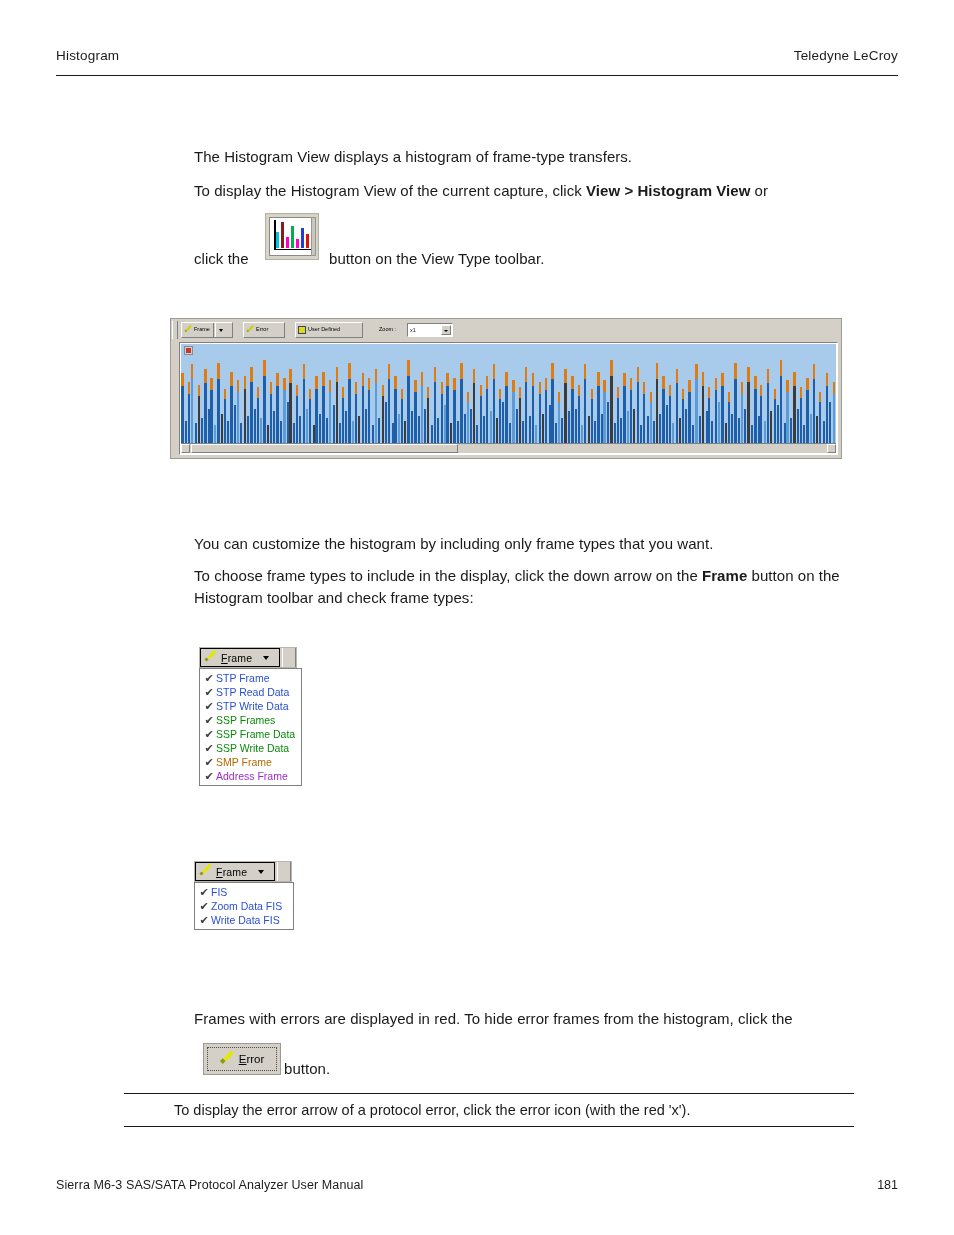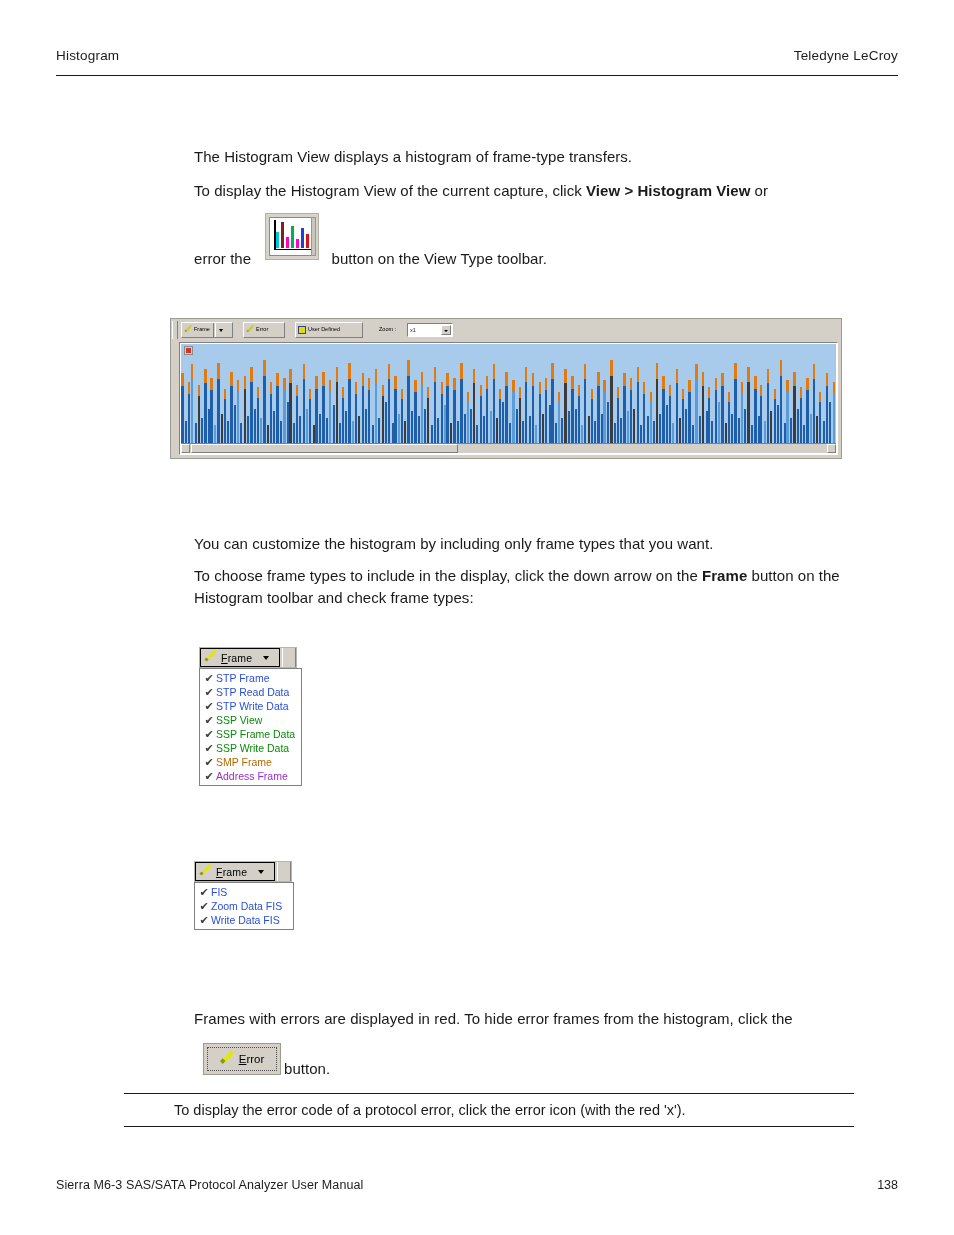--- a/index.html
+++ b/index.html
@@ -556,21 +556,21 @@
   <div class="hdr-rule"></div>
 </div>
 
 <div class="body-text p1">The Histogram View displays a histogram of frame-type transfers.</div>
 
 <div class="body-text p2">
   <span>To display the Histogram View of the current capture, click </span><b>View &gt; Histogram View</b><span> or</span>
 </div>
 
 <div class="body-text p3">
-  <span>error the </span><span style="display:inline-block;width:72px"></span><span> button on the View Type toolbar.</span>
+  <span>click the </span><span style="display:inline-block;width:72px"></span><span> button on the View Type toolbar.</span>
 </div>
 
 <div class="viewtype-btn">
   <div class="face">
     <div class="axis-y"></div>
     <div class="axis-x"></div>
     <div class="vt-bars" id="vtbars">
         <i style="background: rgb(0, 200, 216); height: 16px;"></i>
         <i style="background: rgb(139, 26, 26); height: 26px;"></i>
         <i style="background: rgb(255, 0, 200); height: 11px;"></i>
@@ -1053,21 +1053,21 @@
       <div class="menu-item">
         <span class="menu-check">✔</span>
         <span style="color: rgb(43, 79, 212);">STP Read Data</span>
       </div>
       <div class="menu-item">
         <span class="menu-check">✔</span>
         <span style="color: rgb(43, 79, 212);">STP Write Data</span>
       </div>
       <div class="menu-item">
         <span class="menu-check">✔</span>
-        <span style="color: rgb(11, 138, 11);">SSP View</span>
+        <span style="color: rgb(11, 138, 11);">SSP Frames</span>
       </div>
       <div class="menu-item">
         <span class="menu-check">✔</span>
         <span style="color: rgb(11, 138, 11);">SSP Frame Data</span>
       </div>
       <div class="menu-item">
         <span class="menu-check">✔</span>
         <span style="color: rgb(11, 138, 11);">SSP Write Data</span>
       </div>
       <div class="menu-item">
@@ -1115,20 +1115,20 @@
   <div class="eface">
     <span class="echeck"></span>
     <span><u>E</u><span>rror</span></span>
   </div>
 </div>
 
 <div class="body-text p7" style="left:284px"> button.</div>
 
 <div class="note">
   <div class="rule-top"></div>
-  <div class="note-text">To display the error code of a protocol error, click the error icon (with the red 'x').</div>
+  <div class="note-text">To display the error arrow of a protocol error, click the error icon (with the red 'x').</div>
   <div class="rule-bottom"></div>
 </div>
 
 <div class="page-footer">
   <div class="ft-left">Sierra M6-3 SAS/SATA Protocol Analyzer User Manual</div>
-  <div class="ft-right">138</div>
+  <div class="ft-right">181</div>
 </div>
 
 </body></html>

